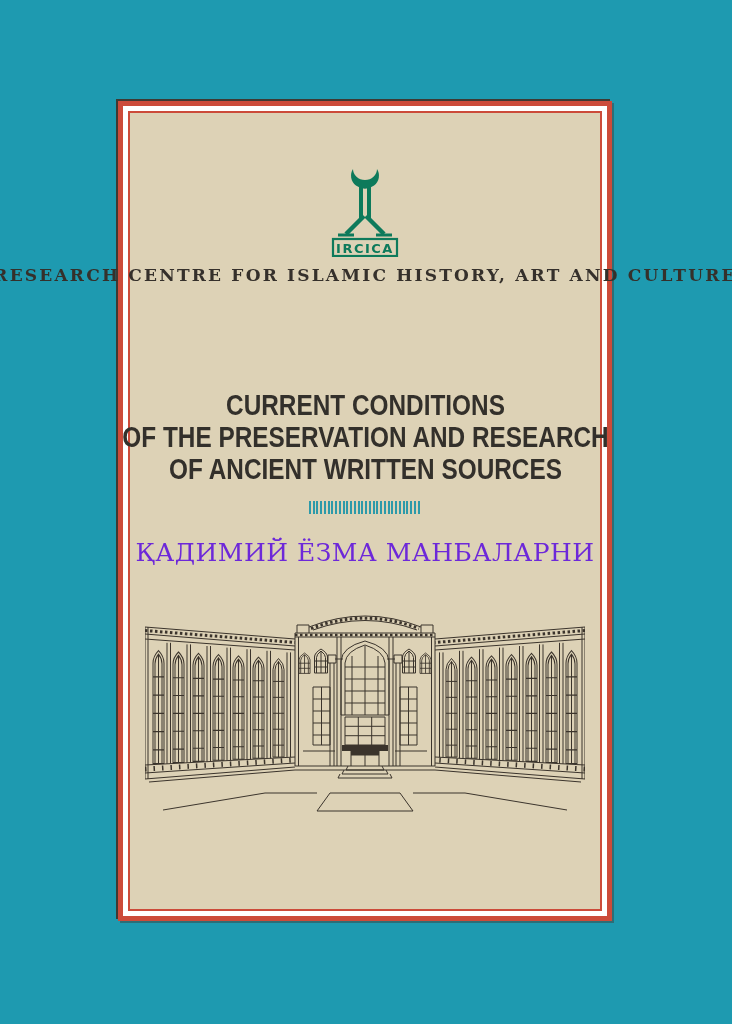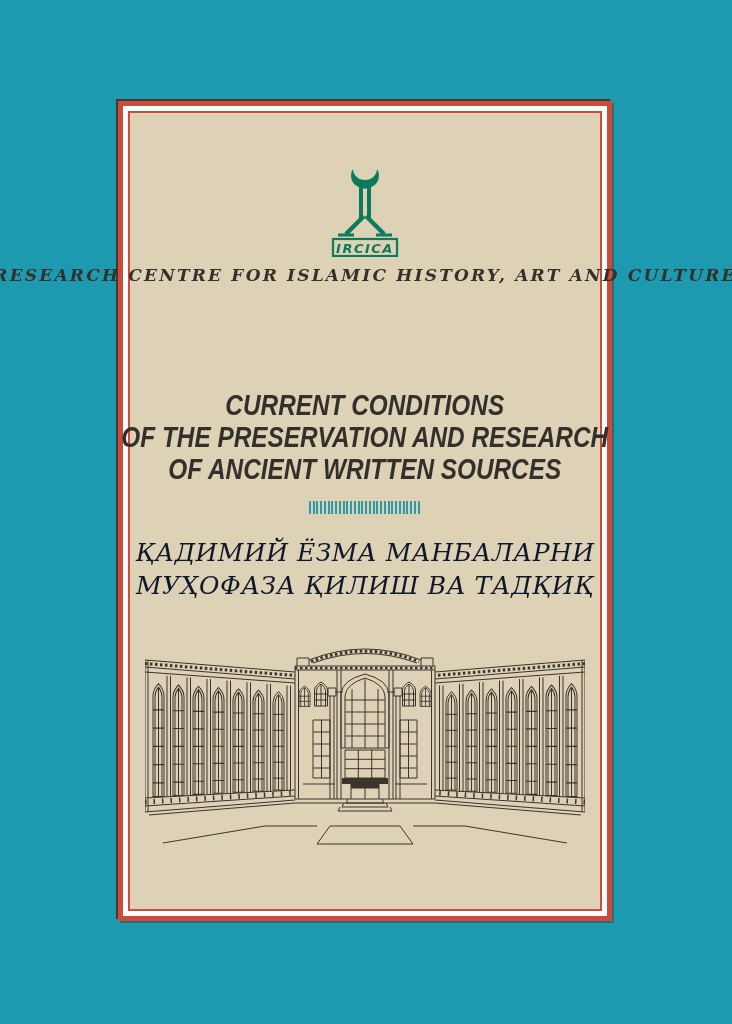--- a/index.html
+++ b/index.html
@@ -7,42 +7,42 @@
     width:732px;height:1024px;position:relative;
     background:#1e9ab0;
     font-family:"DejaVu Serif", serif;
     overflow:hidden;
   }
   .cover-frame{
     position:absolute;left:118px;top:101px;width:494px;height:820px;
     box-sizing:border-box;background:#cc4b3a;padding:5px;
     box-shadow:-2px -2px 0 #3e3a34, 2px 2px 0 rgba(62,58,52,.45);
   }
-  .frame-white{height:100%;box-sizing:border-box;background:#ffffff;padding:5px;font-style:italic;}
+  .frame-white{height:100%;box-sizing:border-box;background:#ffffff;padding:5px;}
   .panel{
     height:100%;box-sizing:border-box;background:#ddd2b6;border:2px solid #cc4b3a;
     display:flex;flex-direction:column;align-items:center;padding-top:50px;
   }
   .logo{width:92px;height:94px;flex:0 0 auto;}
   .publisher-line{
     margin-top:8px;font-size:17px;letter-spacing:2.2px;color:#35302b;
     font-weight:bold;white-space:nowrap;font-family:"DejaVu Serif", serif;
   }
   .title-en{
     margin-top:104px;text-align:center;color:#33302b;
     font-family:"Liberation Sans", sans-serif;font-weight:bold;
     font-size:29px;line-height:32px;transform:scaleX(.84);
     white-space:nowrap;
   }
   .divider-bars{
     margin-top:16px;width:112px;height:13px;
     background:repeating-linear-gradient(90deg,#2d9aa9 0 2px,transparent 2px 3.75px);
   }
   .title-uz{
-    margin-top:22px;text-align:center;color:#0f172a;
+    margin-top:22px;text-align:center;color:#6d28d9;
     font-family:"DejaVu Serif", serif;font-size:25px;line-height:33px;
     letter-spacing:.5px;white-space:nowrap;
   }
   .building{margin-top:34px;flex:0 0 auto;}
 </style>
 </head>
 <body>
 
 <div class="cover-frame">
  <div class="frame-white">
@@ -72,21 +72,20 @@
     <div class="title-en">
       <div>CURRENT CONDITIONS</div>
       <div>OF THE PRESERVATION AND RESEARCH</div>
       <div>OF ANCIENT WRITTEN SOURCES</div>
     </div>
 
     <div class="divider-bars"></div>
 
     <div class="title-uz">
       <div>ҚАДИМИЙ ЁЗМА МАНБАЛАРНИ</div>
-      <div>МУҲОФАЗА ҚИЛИШ ВА ТАДҚИҚ</div>
     </div>
 
     <svg class="building" width="440" height="215" viewBox="0 0 440 215">
       <defs>
         <g id="wwin">
           <path d="M0,100 V12 Q0,6 5.5,1 Q11,6 11,12 V100 Z"></path>
           <path d="M2,100 V12.5 Q2,8 5.5,4 Q9,8 9,12.5 V100"></path>
           <path d="M5.5,4 V100"></path>
           <path d="M0,24 H11 M0,40 H11 M0,56 H11 M0,72 H11 M0,88 H11"></path>
         </g>

